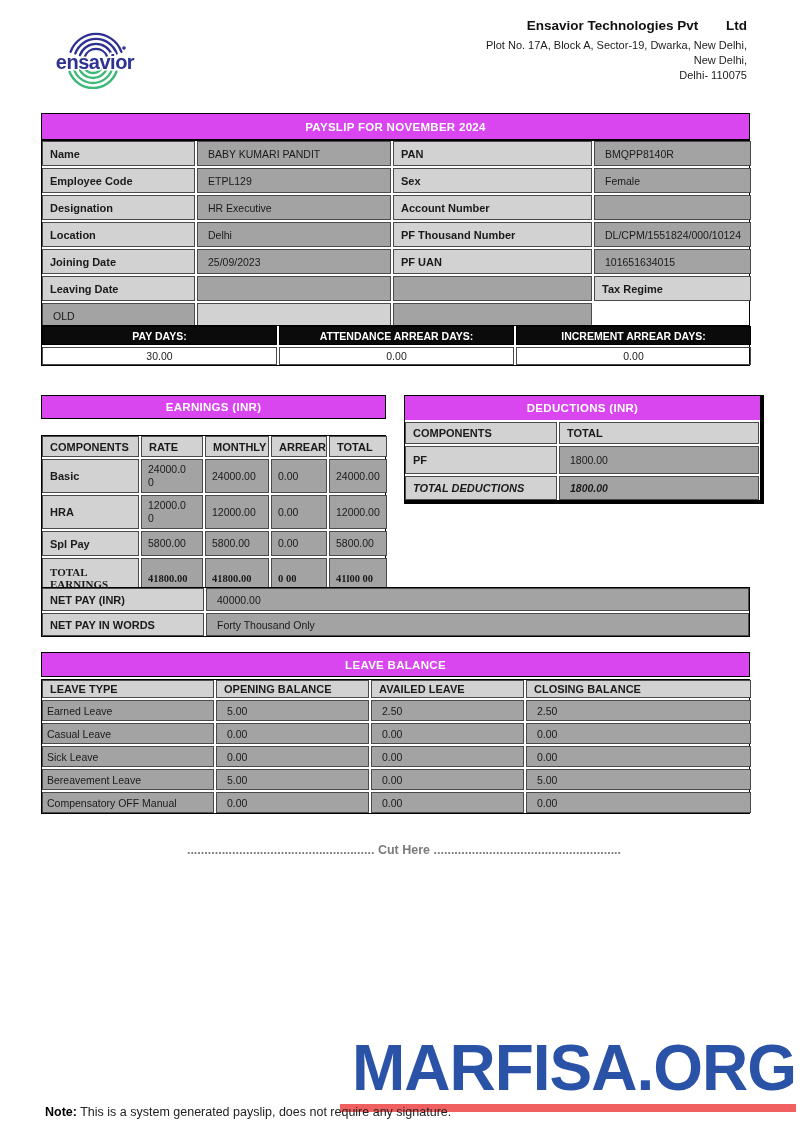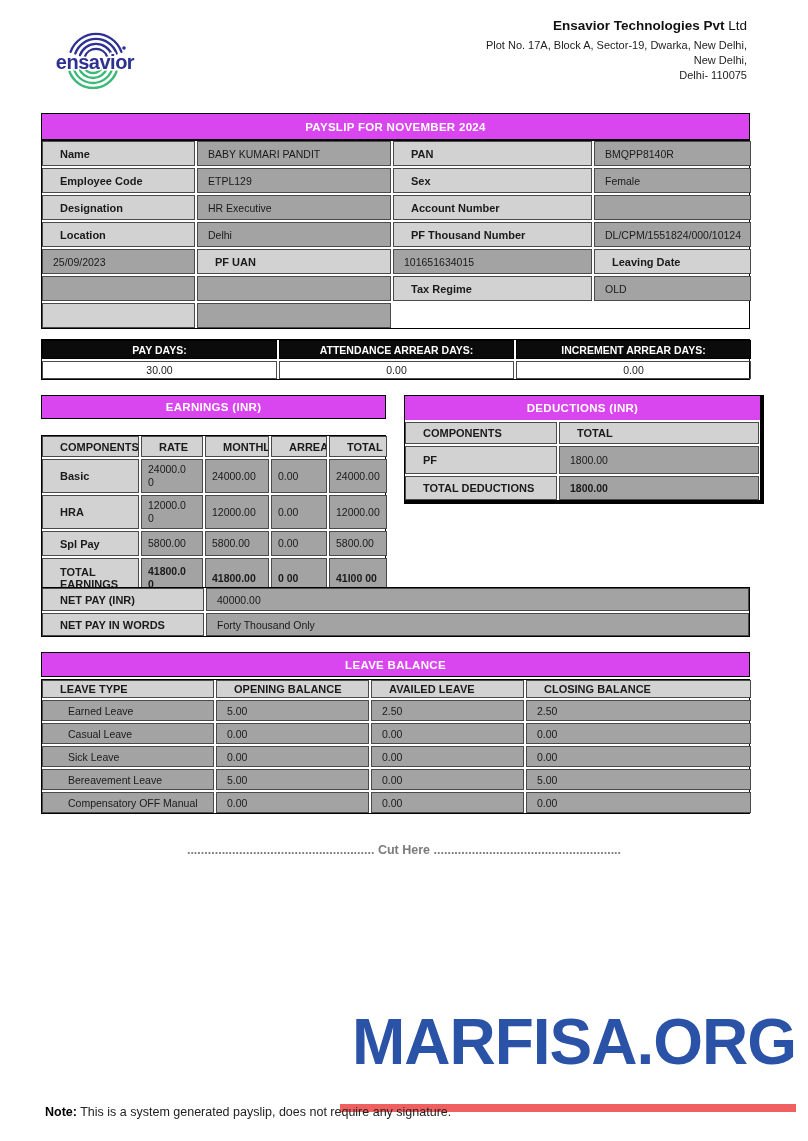--- a/index.html
+++ b/index.html
@@ -6,79 +6,79 @@
   html,body { background:#ffffff; }
   .page {
     position:relative; width:808px; height:1141px; margin:0 auto;
     background:#ffffff; font-family:"Liberation Sans", sans-serif; color:#1a1a1a;
     overflow:hidden;
   }
   
   .brand-logo { position:absolute; left:45px; top:20px; width:100px; height:72px; }
   .company-block { position:absolute; right:61px; top:18px; text-align:right; }
   .company-name { font-size:13.5px; font-weight:bold; color:#111; }
-  .company-name .suffix { font-weight:normal; }
+  .company-name .suffix { font-weight:bold;padding-left:24px; }
   .company-address { margin-top:5px; font-size:11px; line-height:15px; color:#1c1c1c; }
   
   .blackbar {
     background:#d946ef; color:#ffffff; font-weight:bold; font-size:11.5px;
     display:flex; align-items:center; justify-content:center; letter-spacing:.3px;
   }
   .grid { display:grid; gap:2px; background:#ffffff; }
   .cell {
     border:1px solid #4a4a4a; display:flex; align-items:center;
     font-size:10.5px; line-height:12px; overflow:hidden;
   }
-  .cell.lbl { background:#d2d2d2; font-weight:bold; font-size:11px; padding-left:17px; }
+  .cell.lbl { background:#d2d2d2; font-weight:bold; font-size:11px; padding-left:7px; }
   .cell.val { background:#a3a3a3; padding-left:10px; }
   .cell.empty { background:#d2d2d2; }
   
   .title-bar { position:absolute; left:41px; top:113px; width:709px; height:27px; border:1px solid #000; }
   
   .emp-table {
     position:absolute; left:41px; top:140px; width:709px;
     grid-template-columns:153px 194px 199px 157px; grid-auto-rows:25px;
     border:1px solid #000;
   }
   
-  .paydays { position:absolute; left:41px; top:339px; width:709px; grid-template-columns:235px 235px 235px; border:1px solid #000; }
+  .paydays { position:absolute; left:41px; top:325px; width:709px; grid-template-columns:235px 235px 235px; border:1px solid #000; }
   .paydays .hd { height:19px; background:#0b0b0b; color:#fff; font-weight:bold; font-size:10.5px; justify-content:center; border:1px solid #000; }
   .paydays .vl { height:18px; justify-content:center; font-size:10.5px; }
   
   .earnings { position:absolute; left:41px; top:395px; width:345px; }
   .earnings .blackbar { height:24px; border:1px solid #000; margin-bottom:16px; }
   .earn-grid { grid-template-columns:97px 62px 64px 56px 58px; border:1px solid #000; }
   .earn-grid .hcell { height:21px; }
   .earn-grid .r1 { height:34px; }
   .earn-grid .r3 { height:25px; }
-  .earn-grid .rt { height:40px; }
+  .earn-grid .rt { height:40px;font-family:Liberation Serif, serif; }
   .earn-grid .num { padding-left:6px; padding-right:13px; word-break:break-all; line-height:13px; }
   .earn-grid .num2 { padding-left:6px; padding-right:4px; line-height:13px; }
   .earn-grid .tot { font-weight:bold; }
   
   .deductions { position:absolute; left:404px; top:395px; width:360px; border:1px solid #000; border-right:4px solid #000; border-bottom:4px solid #000; }
   .deductions .blackbar { height:24px; margin-bottom:2px; }
   .ded-grid { grid-template-columns:152px 200px; }
   .ded-grid .hcell { height:22px; }
   .ded-grid .r1 { height:28px; }
-  .ded-grid .rt { height:24px; font-weight:bold; }
+  .ded-grid .rt { height:24px; font-weight:bold;font-style:italic; }
   
   .netpay { position:absolute; left:41px; top:587px; width:709px; grid-template-columns:162px 543px; grid-auto-rows:23px; border:1px solid #000; }
   
   .leave { position:absolute; left:41px; top:652px; width:709px; }
   .leave .blackbar { height:25px; border:1px solid #000; margin-bottom:2px; }
   .leave-grid { grid-template-columns:172px 153px 153px:225px; }
   .leave-grid { grid-template-columns:172px 153px 153px 225px; border:1px solid #000; }
   .leave-grid .hcell { height:18px; }
   .leave-grid .dcell { height:21px; font-size:10.5px; }
-  .leave-grid .dcell.first { padding-left:25px; }
+  .leave-grid .dcell.first { padding-left:4px; }
   
   .cutline { position:absolute; left:0; top:843px; width:808px; text-align:center; color:#7b7b7b; font-weight:bold; font-size:12.5px; }
   
-  .watermark { position:absolute; right:12px; top:1011px; font-size:64px; font-weight:bold; letter-spacing:-1px; line-height:62px; z-index:1; }
+  .watermark { position:absolute; right:12px; top:1037px; font-size:64px; font-weight:bold; letter-spacing:-1px; line-height:62px; z-index:1; }
   .wm-bar { position:absolute; left:340px; top:1104px; width:456px; height:8px; z-index:1; }
   
   .note { position:absolute; left:45px; top:1105px; font-size:12.5px; color:#222; z-index:2; }
   .note b { color:#000; }
   .colhead { font-size:10.5px; }
 </style>
 </head>
 <body>
 
 <div class="page">
@@ -127,20 +127,21 @@
     <div class="cell lbl">Designation</div>
     <div class="cell val">HR Executive</div>
     <div class="cell lbl">Account Number</div>
     <div class="cell val"></div>
 
     <div class="cell lbl">Location</div>
     <div class="cell val">Delhi</div>
     <div class="cell lbl">PF Thousand Number</div>
     <div class="cell val">DL/CPM/1551824/000/10124</div>
 
+    <div class="cell lbl">Joining Date</div>
     <div class="cell val">25/09/2023</div>
     <div class="cell lbl">PF UAN</div>
     <div class="cell val">101651634015</div>
 
     <div class="cell lbl">Leaving Date</div>
     <div class="cell val"></div>
     <div class="cell val"></div>
 
     <div class="cell lbl">Tax Regime</div>
     <div class="cell val">OLD</div>

